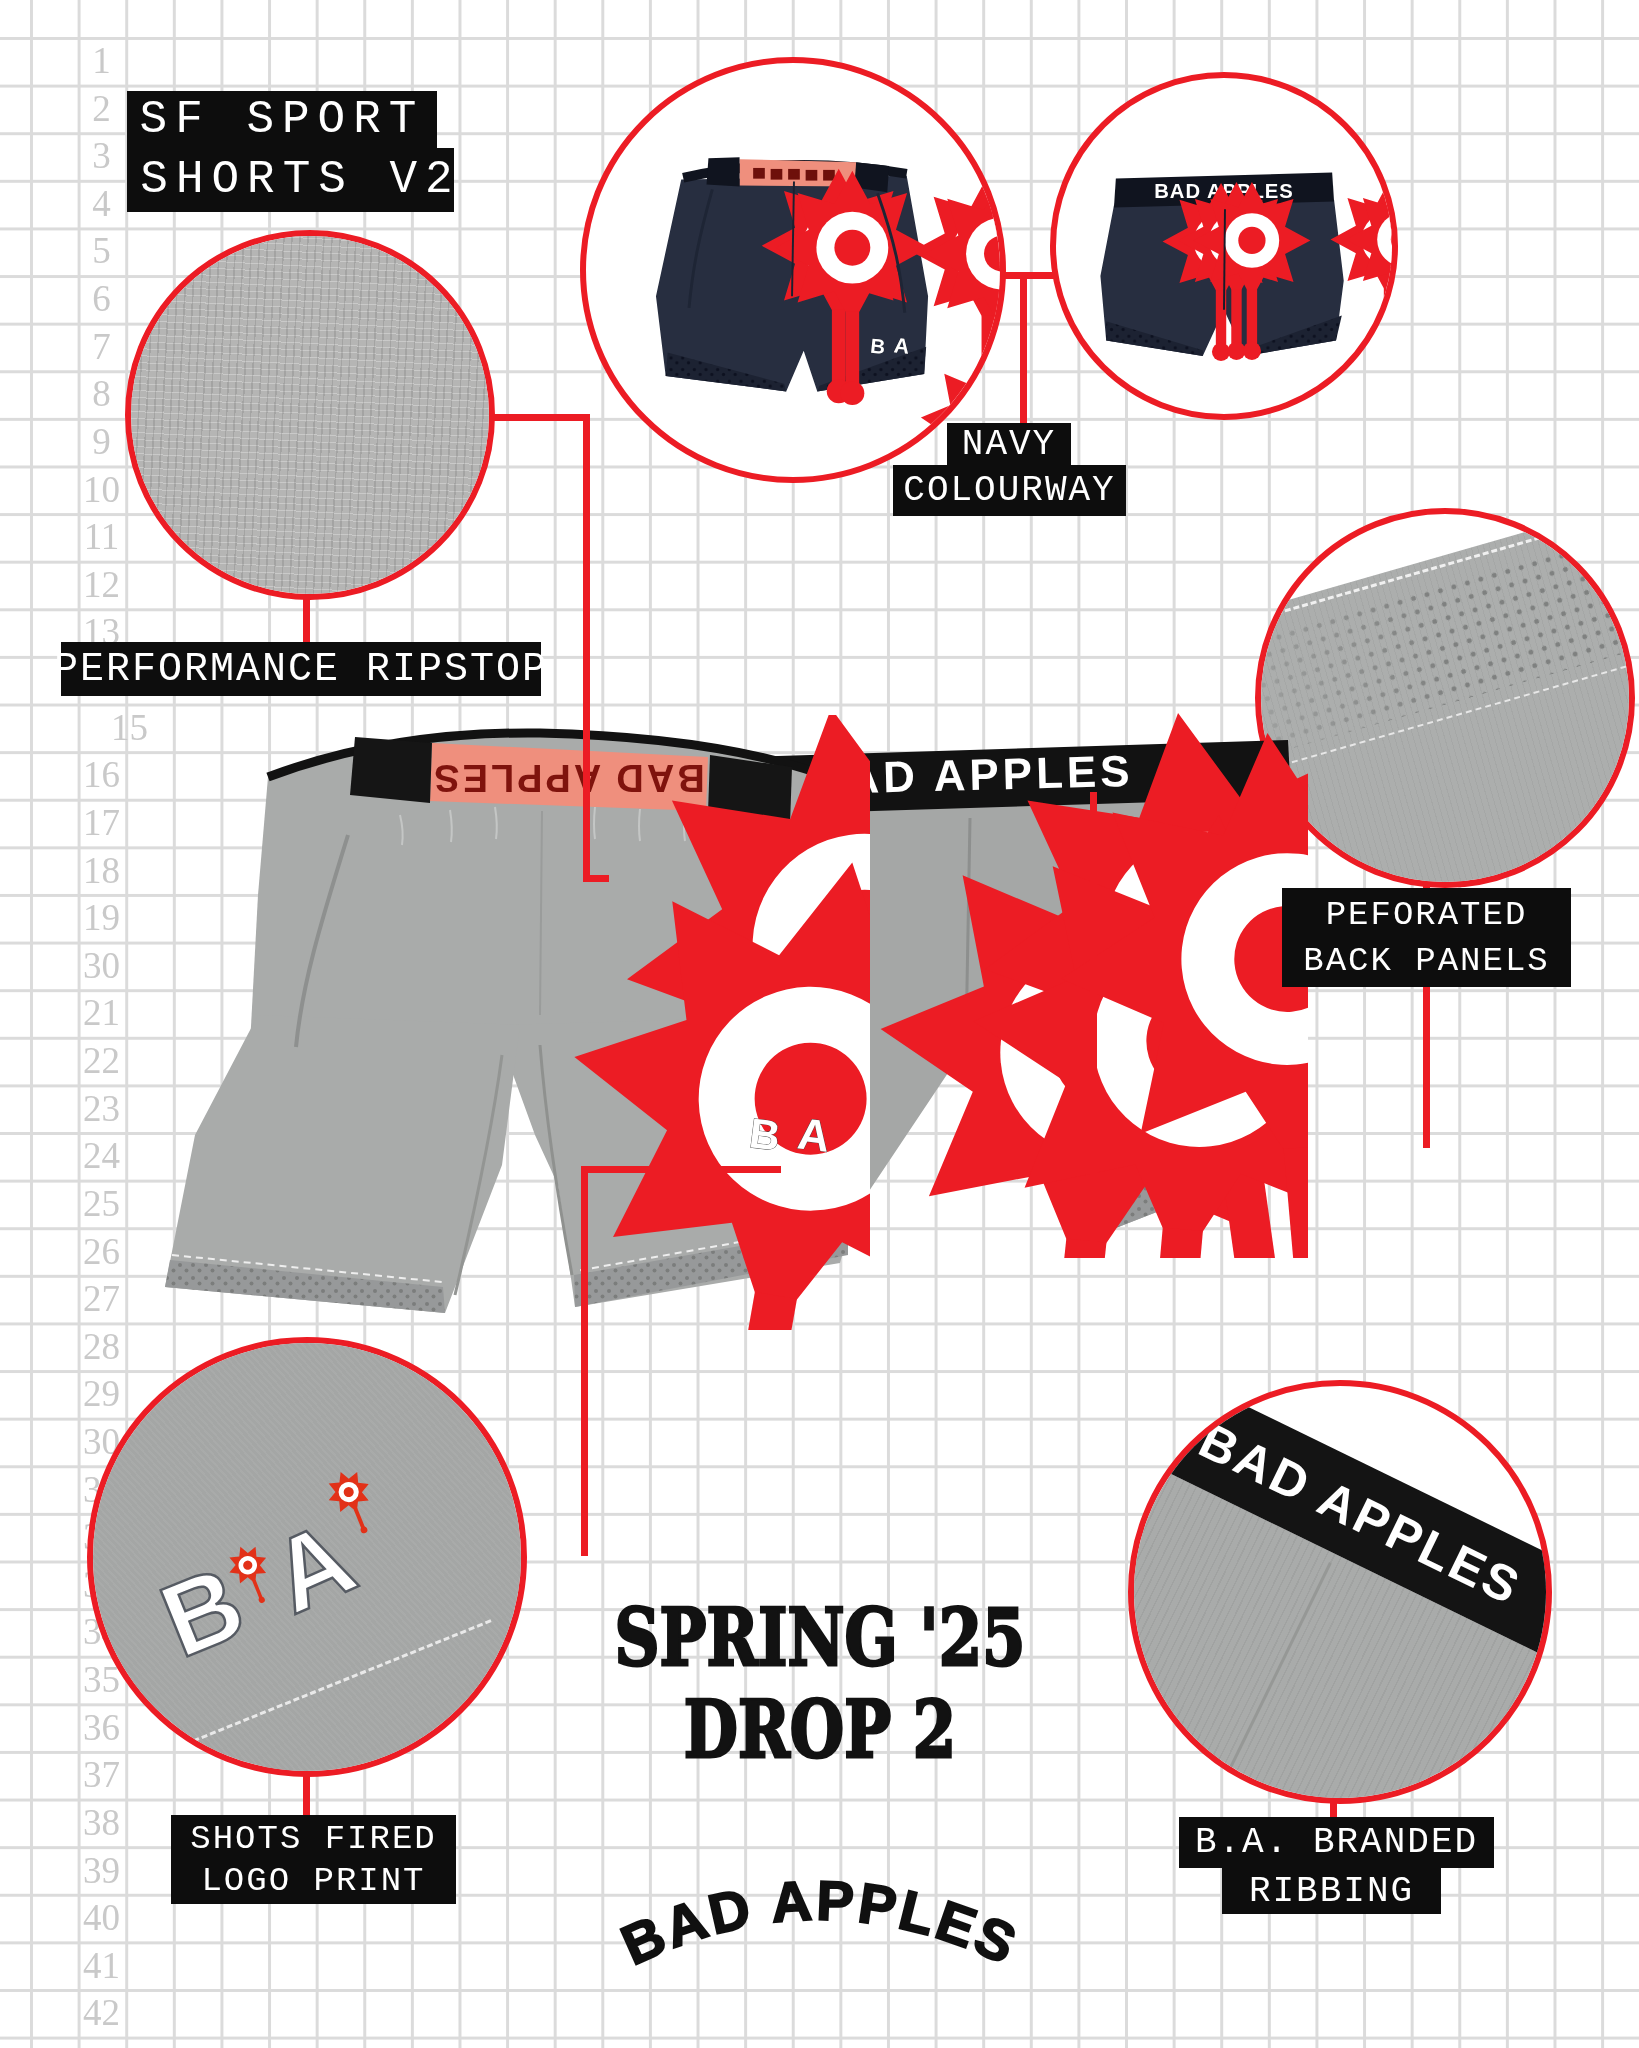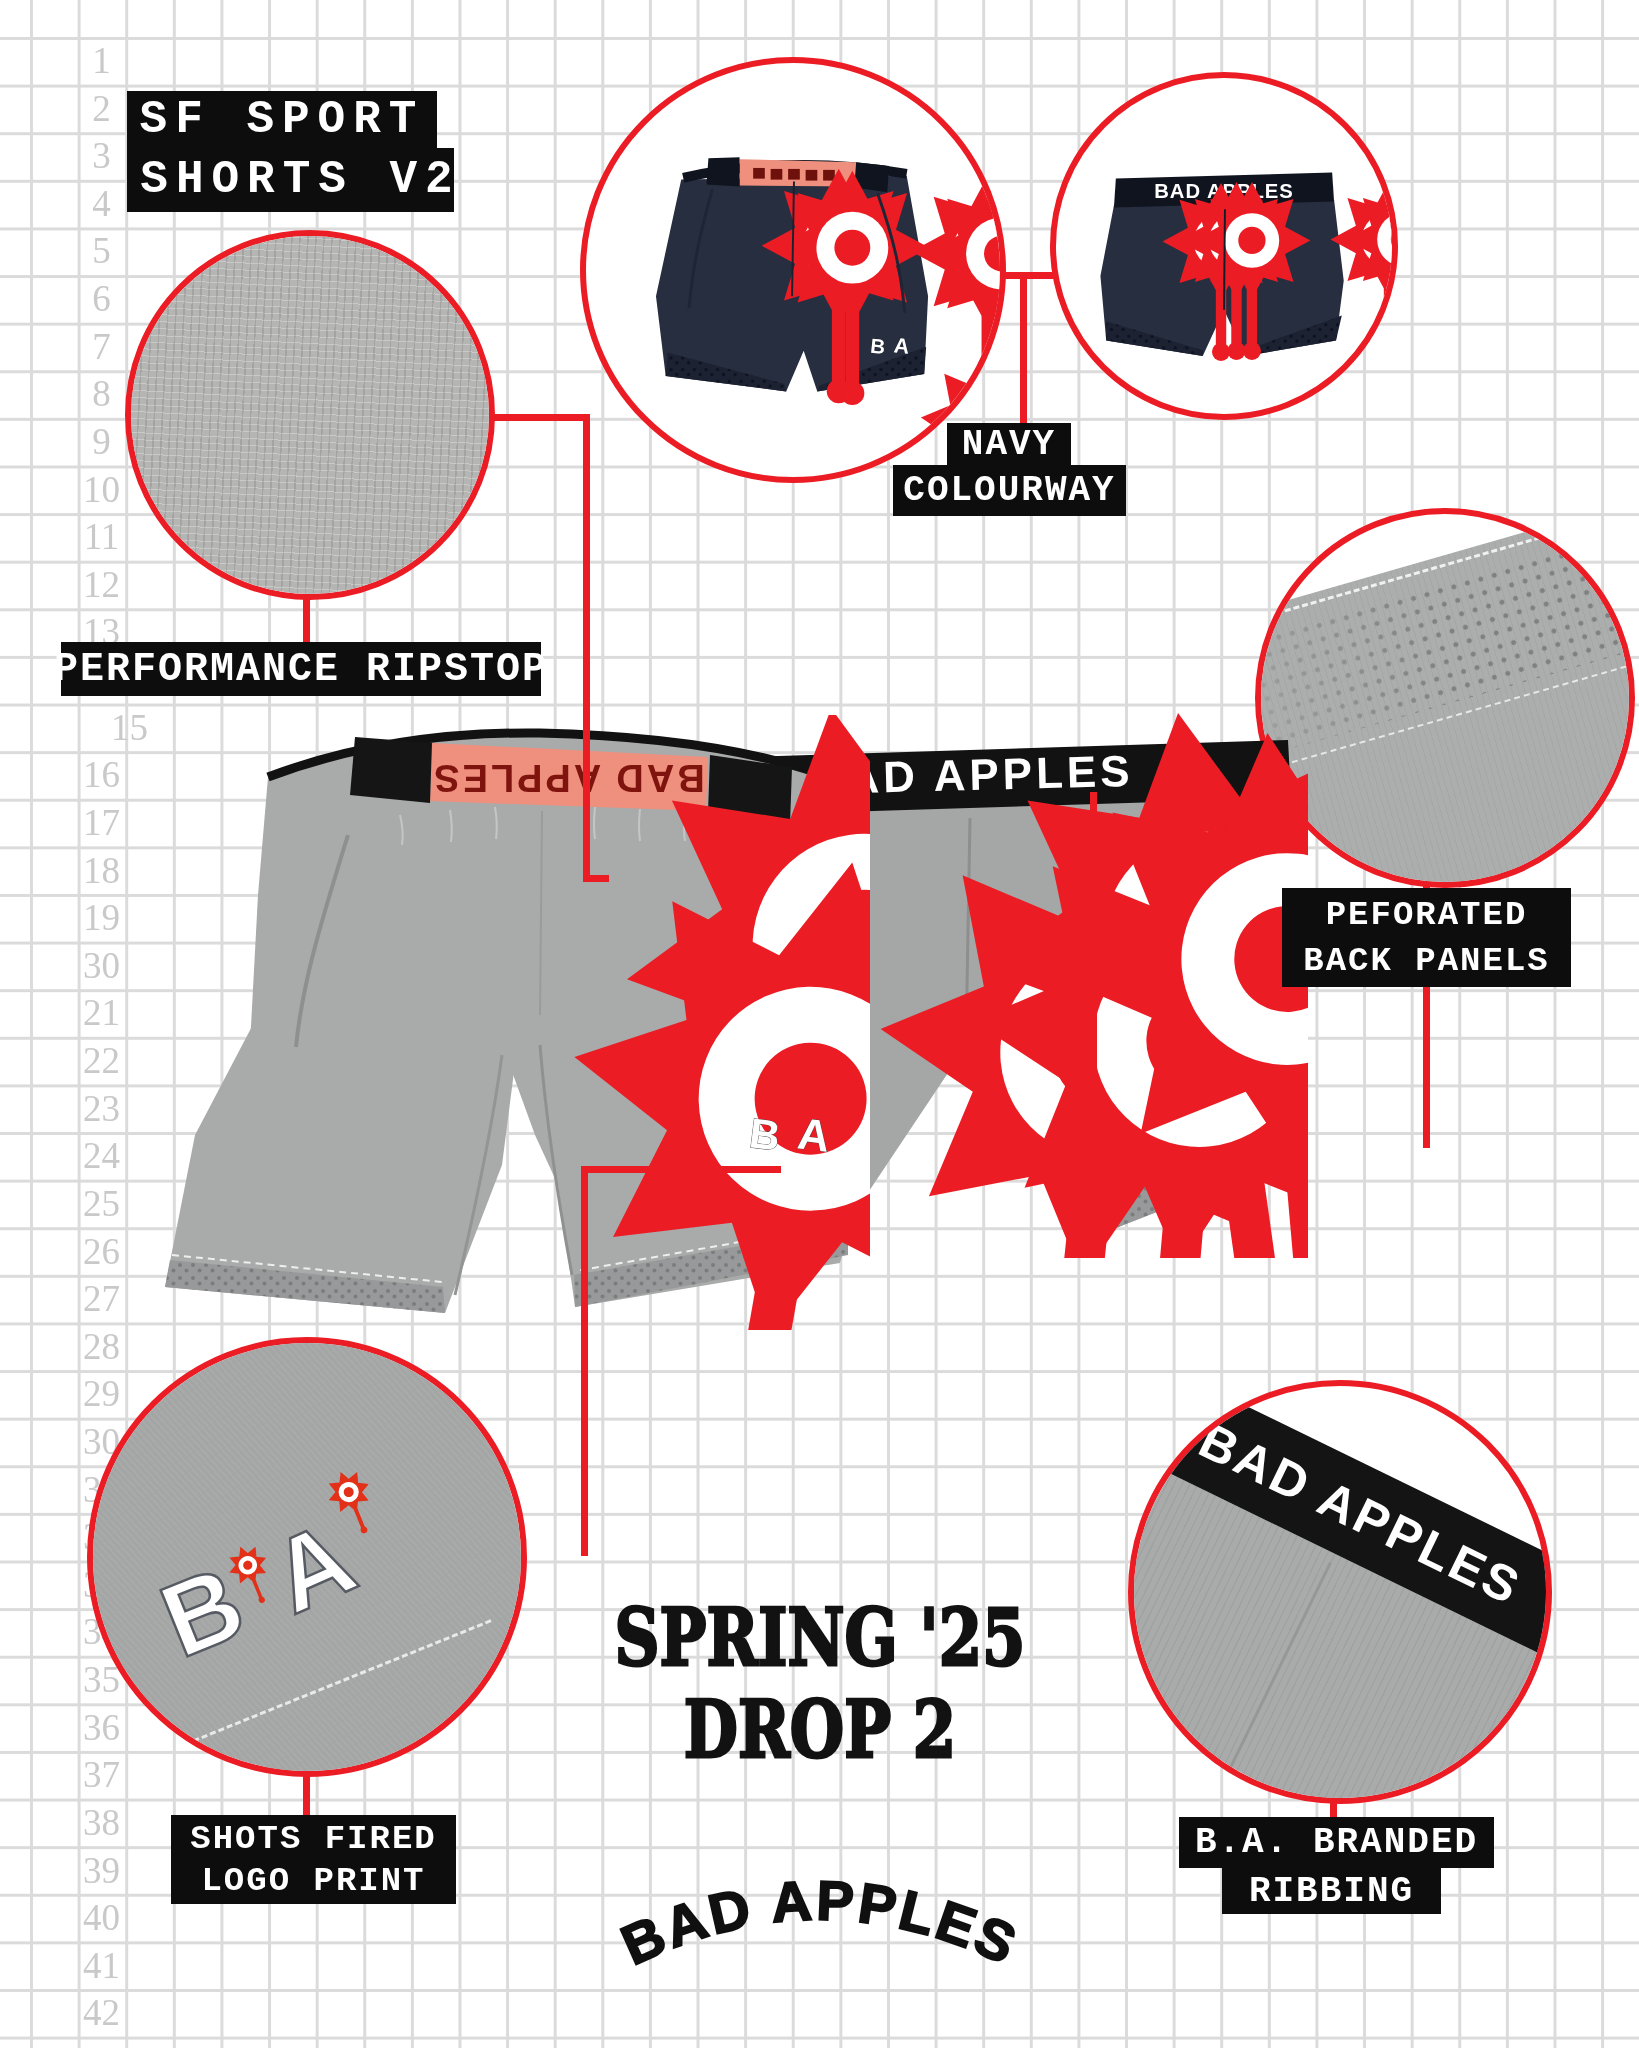--- a/index.html
+++ b/index.html
@@ -14,21 +14,21 @@
       linear-gradient(to bottom,#dbdbdb 3px,transparent 3px);
     background-size:47.62px 47.62px;
     background-position:30px 37px;
     font-family:"Liberation Sans",sans-serif;}
   .rownum{position:absolute;left:78px;width:47px;height:47.62px;line-height:47.62px;
     text-align:center;font-family:"Liberation Serif",serif;font-size:37px;color:#c9c9c9;}
   .circle{position:absolute;border-radius:50%;border:6px solid var(--accent);
     overflow:hidden;box-sizing:border-box;background:#fff;}
   .line{position:absolute;background:var(--accent);}
   .lbl{position:absolute;background:var(--label-bg);color:#fff;
-    font-family:"Liberation Mono",monospace;font-weight:bold;
+    font-family:"Liberation Mono",monospace;font-weight:normal;
     display:flex;align-items:center;justify-content:center;text-align:left;
     box-sizing:border-box;white-space:pre;}
   .lbl.two{flex-direction:column;}
   .season{position:absolute;left:545px;width:550px;text-align:center;color:#121212;
     font-family:"DejaVu Serif",serif;font-weight:bold;
     -webkit-text-stroke:3px #121212;transform:scaleX(.8);}
   
   .ripstop-tex{position:absolute;inset:0;background-color:#b5b5b4;
     background-image:
       repeating-linear-gradient(93deg, rgba(70,70,70,.16) 0 1.6px, transparent 1.6px 8px),

